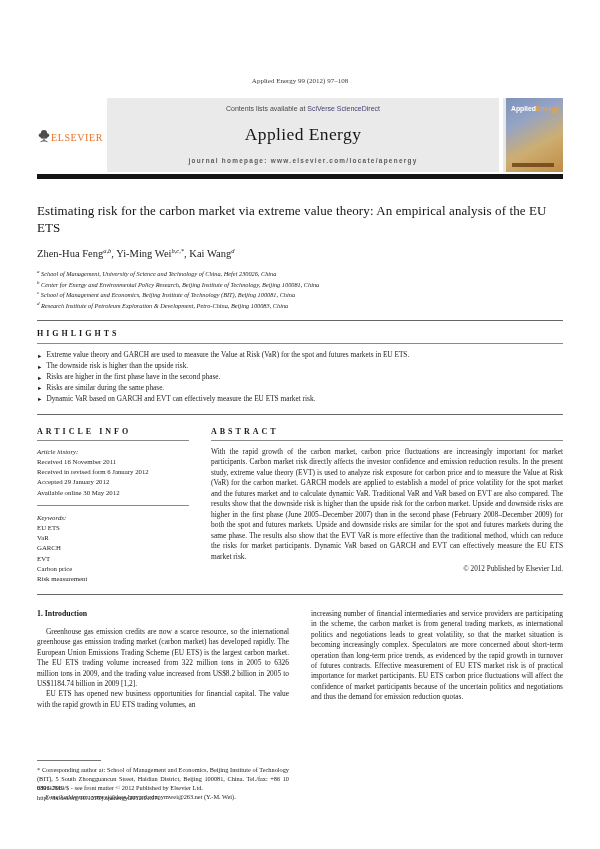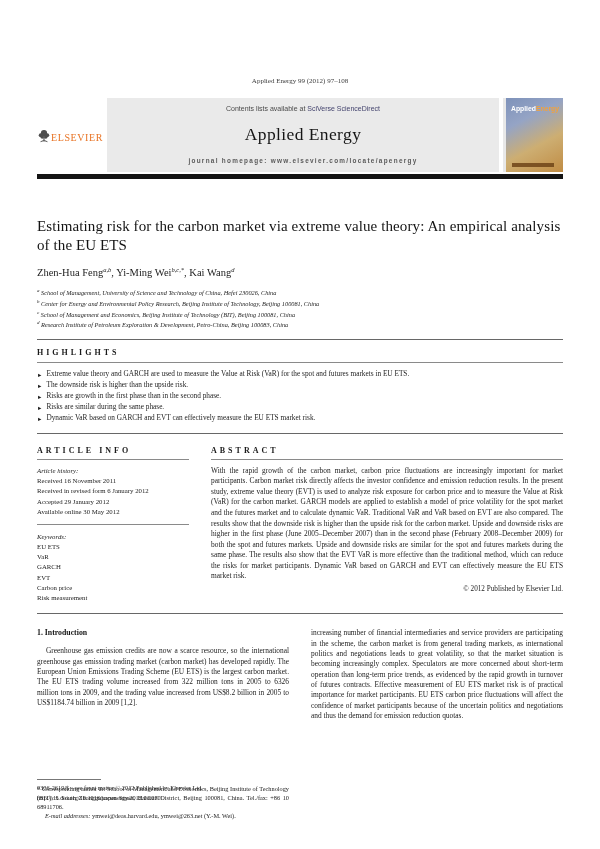--- a/index.html
+++ b/index.html
@@ -53,22 +53,22 @@
     position:absolute; top:7px; left:5px;
     font-family:"Liberation Sans", sans-serif; font-weight:bold; font-size:6.8px;
   }
   .cover-title .w1 { color:#ffffff; }
   .cover-title .w2 { color:#f2a23c; }
   .cover-strip { position:absolute; bottom:5px; left:6px; width:42px; height:4px; background:#6e4418; opacity:0.85; }
   .black-bar { height:5px; background:#141414; margin-top:2px; }
 
   
   .article-title {
-    margin-top:38px;
-    font-size:15px; line-height:1.28; color:#141414; font-weight:normal;
+    margin-top:24px;
+    font-size:13px; line-height:1.28; color:#141414; font-weight:normal;
     letter-spacing:0.1px;
   }
   .authors-line { margin-top:10px; font-size:10.5px; color:#1c1c1c; }
   .authors-line sup { font-size:6.5px; font-style:italic; }
   .affiliations { margin-top:9px; font-size:6.3px; font-style:italic; line-height:1.55; color:#222; }
   .affiliations sup { font-size:5px; }
 
   .rule { border:none; border-top:1px solid #8a8a8a; margin-top:9px; }
   .rule-dark { border-top:1px solid #676767; }
 
@@ -178,21 +178,21 @@
       <div class="hl-item">
           <span class="hl-bullet">►</span>
           <span>Extreme value theory and GARCH are used to measure the Value at Risk (VaR) for the spot and futures markets in EU ETS.</span>
         </div>
       <div class="hl-item">
           <span class="hl-bullet">►</span>
           <span>The downside risk is higher than the upside risk.</span>
         </div>
       <div class="hl-item">
           <span class="hl-bullet">►</span>
-          <span>Risks are growth in the first phase than in the second phase.</span>
+          <span>Risks are higher in the first phase have in the second phase.</span>
         </div>
       <div class="hl-item">
           <span class="hl-bullet">►</span>
           <span>Risks are similar during the same phase.</span>
         </div>
       <div class="hl-item">
           <span class="hl-bullet">►</span>
           <span>Dynamic VaR based on GARCH and EVT can effectively measure the EU ETS market risk.</span>
         </div>
     </div>
@@ -230,20 +230,21 @@
       <div class="copyright">© 2012 Published by Elsevier Ltd.</div>
     </div>
   </div>
 
   <hr class="full-rule">
 
   <div class="body-cols">
     <div class="col left">
       <div class="body-heading">1. Introduction</div>
       <p class="para indent">Greenhouse gas emission credits are now a scarce resource, so the international greenhouse gas emission trading market (carbon market) has developed rapidly. The European Union Emissions Trading Scheme (EU ETS) is the largest carbon market. The EU ETS trading volume increased from 322 million tons in 2005 to 6326 million tons in 2009, and the trading value increased from US$8.2 billion in 2005 to US$1184.74 billion in 2009 [1,2].</p>
+      <p class="para indent">EU ETS has opened new business opportunities for financial capital. The value with the rapid growth in EU ETS trading volumes, an</p>
       <div class="footnote">
         <hr class="fn-rule">
         <div class="fn-text indent1">* Corresponding author at: School of Management and Economics, Beijing Institute of Technology (BIT), 5 South Zhongguancun Street, Haidian District, Beijing 100081, China. Tel./fax: +86 10 68911706.</div>
         <div class="fn-email">
           <span class="lbl">E-mail addresses:</span>
           <span>ymwei@deas.harvard.edu, ymwei@263.net (Y.-M. Wei).</span>
         </div>
       </div>
     </div>
     <div class="col right">

